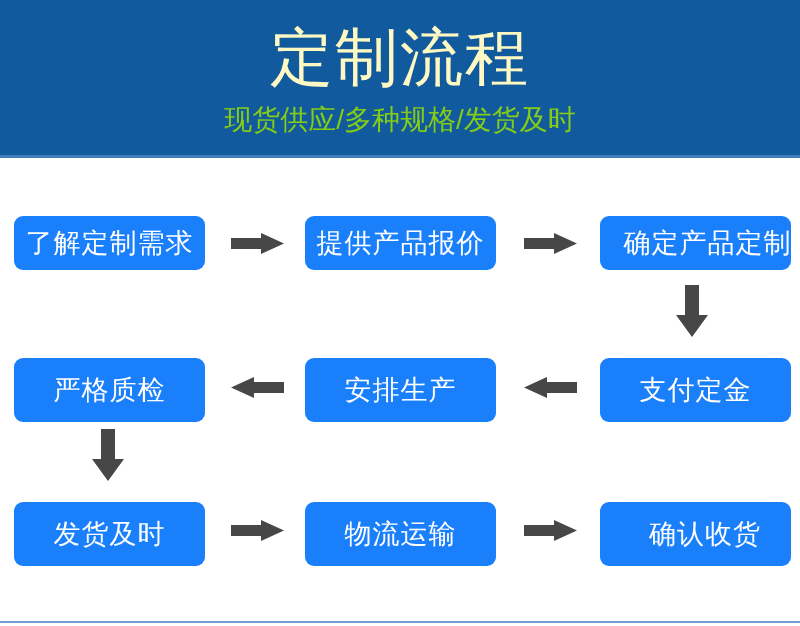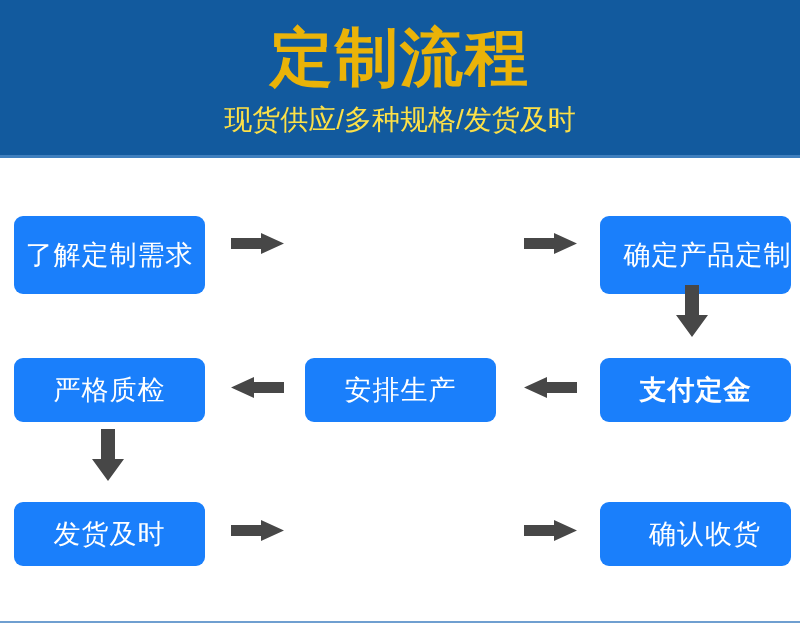--- a/index.html
+++ b/index.html
@@ -35,34 +35,34 @@
     width: 800px;
     height: 3px;
     background: #3f7fbe;
   }
   .banner-title {
     position: absolute;
     left: 0;
     top: 17px;
     width: 800px;
     text-align: center;
-    color: #eab308;
+    color: #fef9c3;
     font-size: 63px;
     line-height: 80px;
-    font-weight: bold;
+    font-weight: normal;
     letter-spacing: 2px;
     white-space: nowrap;
   }
   .banner-subtitle {
     position: absolute;
     left: 0;
     top: 101px;
     width: 800px;
     text-align: center;
-    color: #fde047;
+    color: #84cc16;
     font-size: 28px;
     line-height: 38px;
     font-weight: normal;
     letter-spacing: 0px;
     white-space: nowrap;
   }
 
   
   .flow {
     position: absolute;
@@ -78,31 +78,31 @@
     color: #ffffff;
     display: flex;
     align-items: center;
     justify-content: center;
     font-size: 27px;
     line-height: 1;
     letter-spacing: 1px;
     white-space: nowrap;
     box-sizing: border-box;
   }
-  .node.wide  { width: 191px; height: 78px; }
+  .node.wide  { width: 191px; height: 54px; }
   .node.short { width: 191px; height: 64px; }
 
   
   .n1 { left: 14px;  top: 59px; }
   .n2 { left: 305px; top: 59px; }
   .n3 { left: 600px; top: 59px; padding-left: 24px; }
   
   .n4 { left: 14px;  top: 201px; justify-content: center; }
   .n5 { left: 305px; top: 201px; }
-  .n6 { left: 600px; top: 201px; font-weight: bold; }
+  .n6 { left: 600px; top: 201px; }
   
   .n7 { left: 14px;  top: 345px; }
   .n8 { left: 305px; top: 345px; }
   .n9 { left: 600px; top: 345px; padding-left: 19px; }
 
   
   .arrow {
     position: absolute;
   }
   .arrow svg { display: block; }
@@ -143,36 +143,42 @@
     <div class="banner-title">定制流程</div>
     <div class="banner-subtitle">现货供应/多种规格/发货及时</div>
   </div>
   <div class="banner-edge"></div>
 
   <div class="flow">
 
     <div class="node wide n1">
       <span>了解定制需求</span>
     </div>
+    <div class="node wide n2">
+      <span>提供产品报价</span>
+    </div>
     <div class="node wide n3">
       <span>确定产品定制</span>
     </div>
 
     <div class="node short n4">
       <span>严格质检</span>
     </div>
     <div class="node short n5">
       <span>安排生产</span>
     </div>
     <div class="node short n6">
       <span>支付定金</span>
     </div>
 
     <div class="node short n7">
       <span>发货及时</span>
+    </div>
+    <div class="node short n8">
+      <span>物流运输</span>
     </div>
     <div class="node short n9">
       <span>确认收货</span>
     </div>
 
     <div class="arrow a-r1">
       <svg width="53" height="21" viewBox="0 0 53 21">
         <path d="M0 5 H30 V0 L53 10.5 L30 21 V16 H0 Z" fill="#474747"></path>
       </svg>
     </div>

